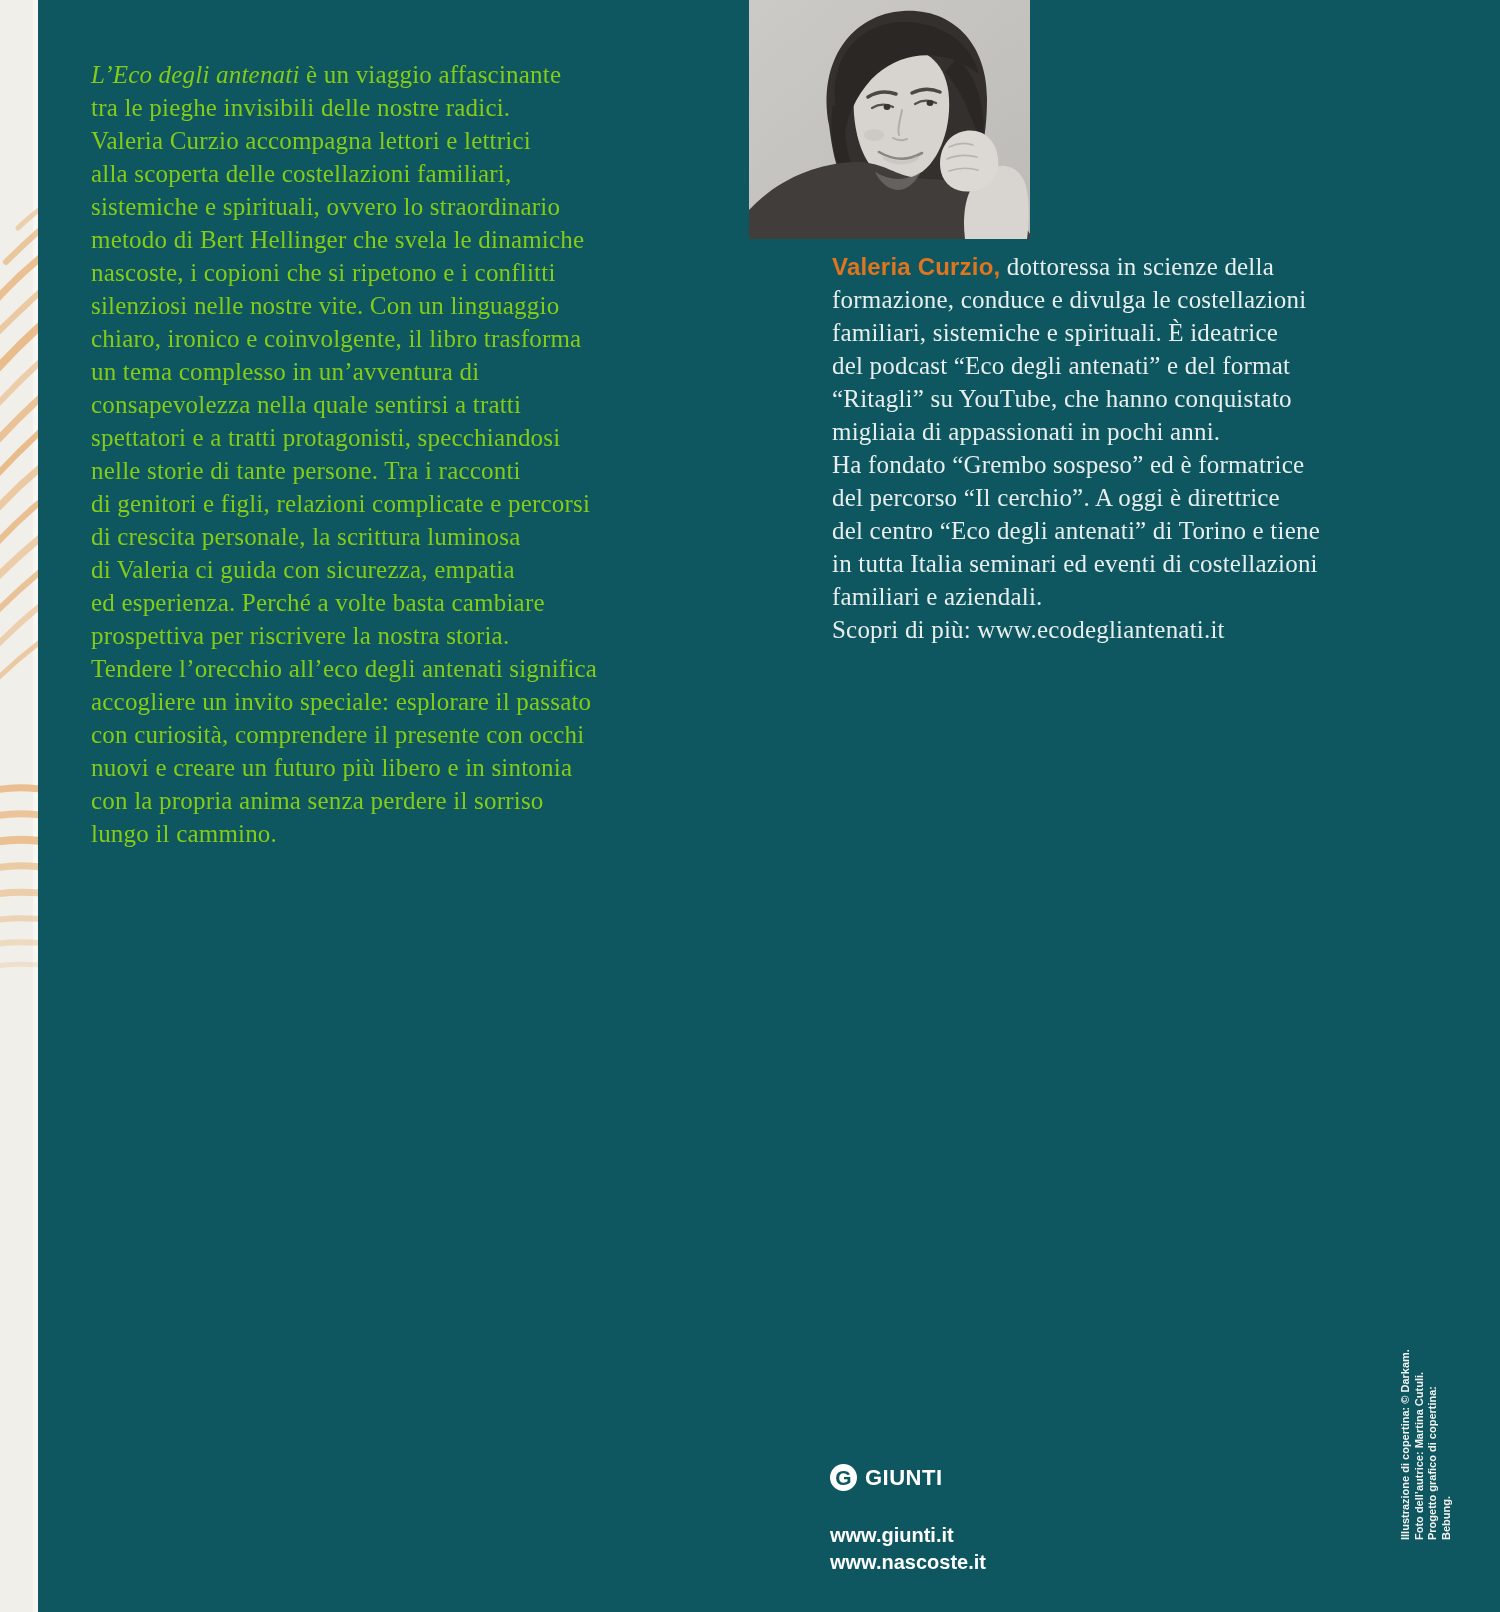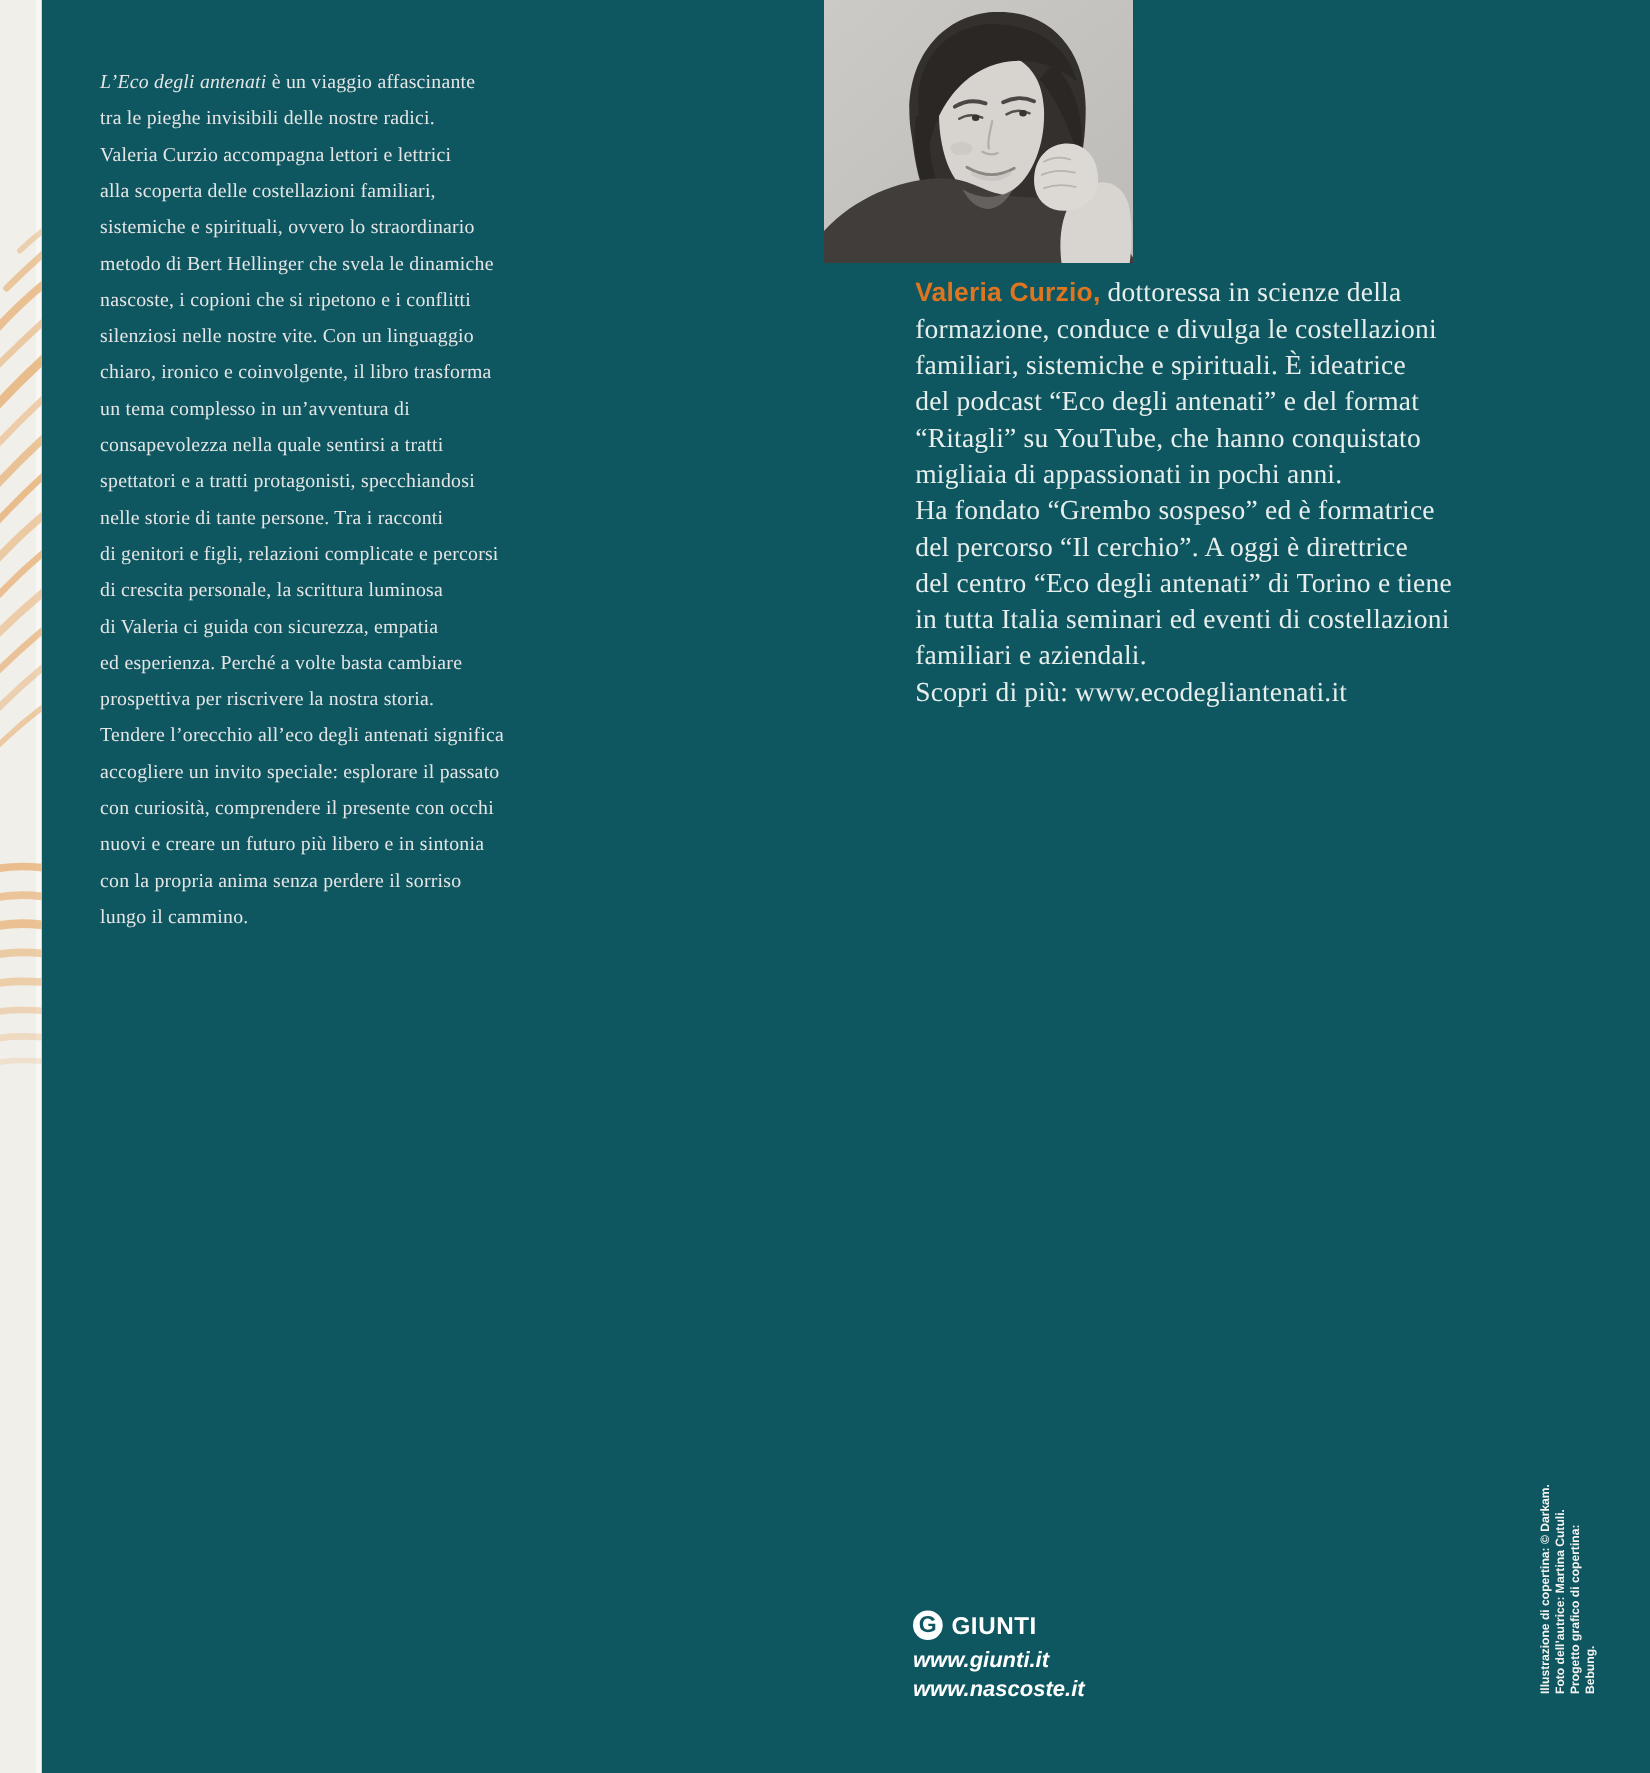--- a/index.html
+++ b/index.html
@@ -9,21 +9,21 @@
   }
   
   .spine{
     position:absolute;left:0;top:0;width:38px;height:100%;
     background:linear-gradient(90deg,#f1efe9 0,#f1efe9 33px,#f8f7f4 33px,#f8f7f4 38px);
   }
   .spine svg{position:absolute;left:0;top:0;}
   
   .desc{
     position:absolute;left:91px;top:58px;width:650px;
-    color:#e5e5e5;font-size:18px;line-height:33px;letter-spacing:.2px;font-family:Liberation Serif, serif;
+    color:#84cc16;font-size:25px;line-height:33px;letter-spacing:.2px;font-family:Liberation Serif, serif;
   }
   .lead-italic{font-style:italic;}
   .lines{white-space:pre-line;}
   
   .photo{position:absolute;left:749px;top:0;width:281px;height:239px;}
   .photo svg{display:block;width:281px;height:239px;}
   
   .bio{
     position:absolute;left:832px;top:250px;width:600px;
     color:#e7eeec;font-size:25px;line-height:33px;letter-spacing:.2px;
@@ -34,21 +34,21 @@
   }
   
   .publisher{position:absolute;left:830px;top:1464px;color:#ffffff;font-family:"Liberation Sans",sans-serif;}
   .logo-row{display:flex;align-items:center;gap:8px;}
   .logo-circle{
     width:27px;height:27px;border-radius:50%;background:#ffffff;color:#0e5761;
     display:flex;align-items:center;justify-content:center;
     font-weight:bold;font-size:21px;line-height:1;
   }
   .wordmark{font-size:22px;font-weight:bold;letter-spacing:.5px;}
-  .urls{margin-top:5px;font-weight:bold;font-size:20px;line-height:27px;font-style:italic;}
+  .urls{margin-top:31px;font-weight:bold;font-size:20px;line-height:27px;}
   
   .credits{
     position:absolute;left:1399px;top:1540px;width:192px;
     transform:rotate(-90deg);transform-origin:0 0;
     font-family:"Liberation Sans",sans-serif;font-weight:bold;
     font-size:11px;line-height:13.5px;color:#f2f2f0;white-space:pre-line;
   }
 </style>
 </head>
 <body>

